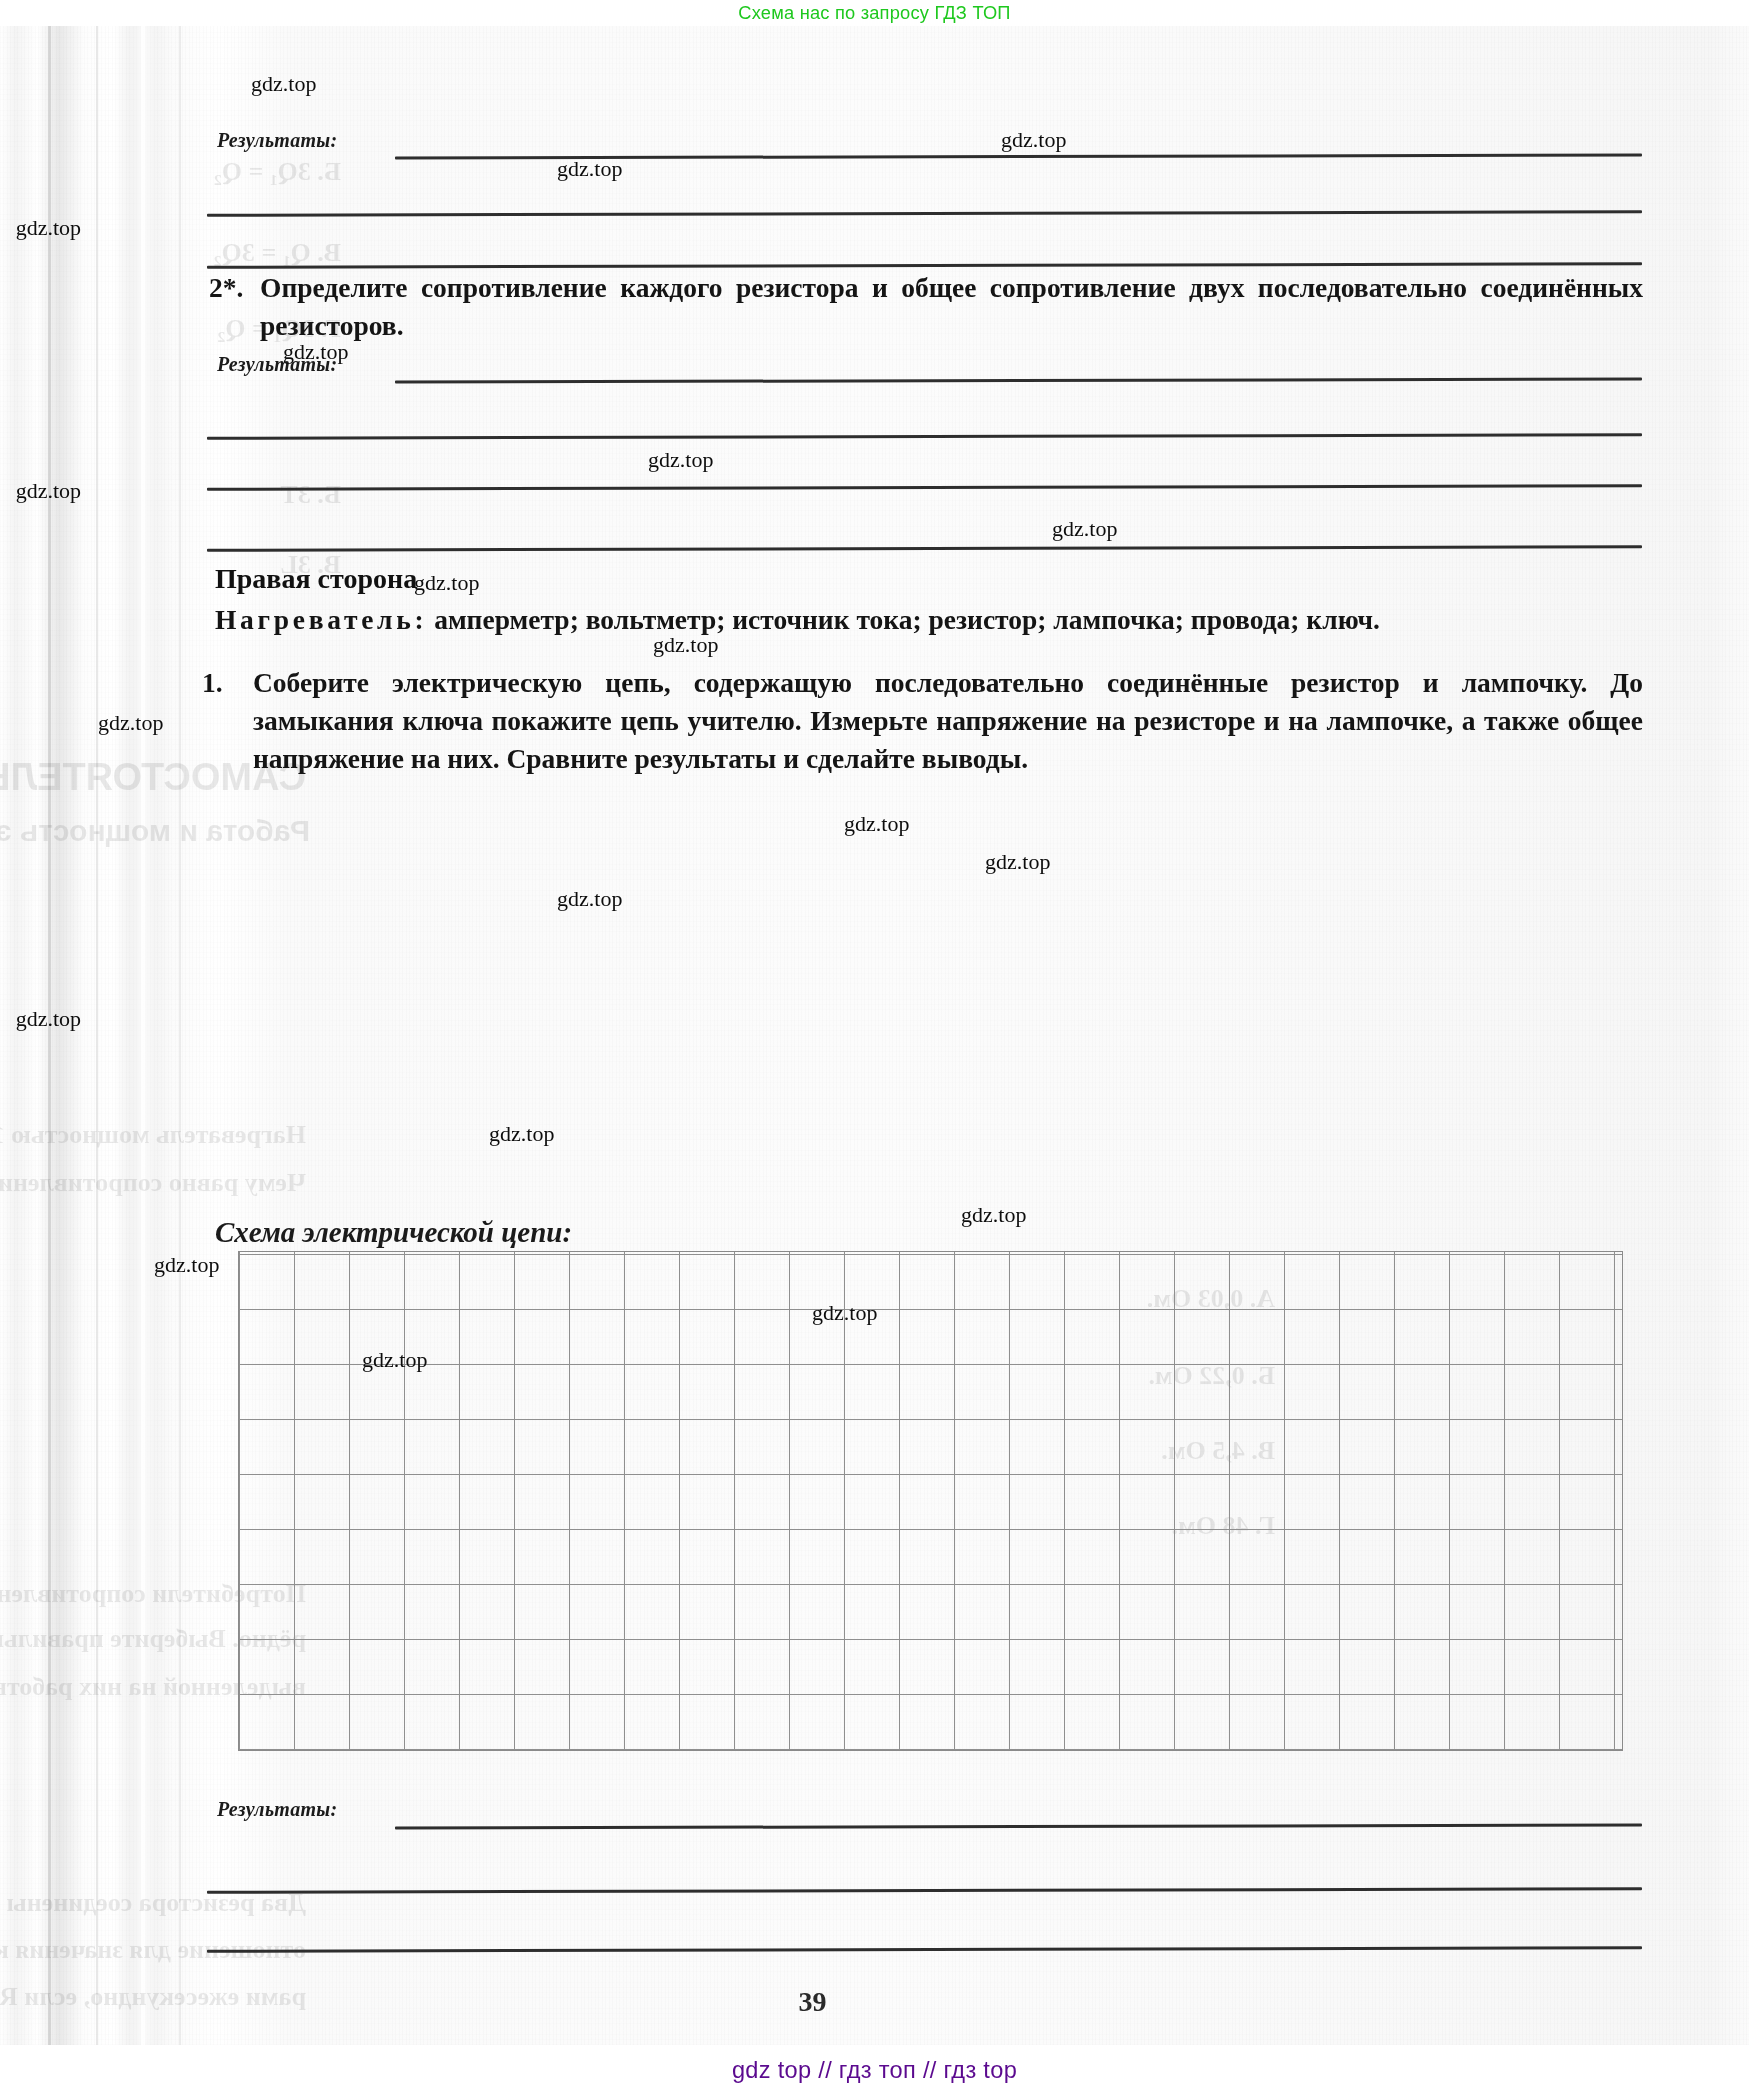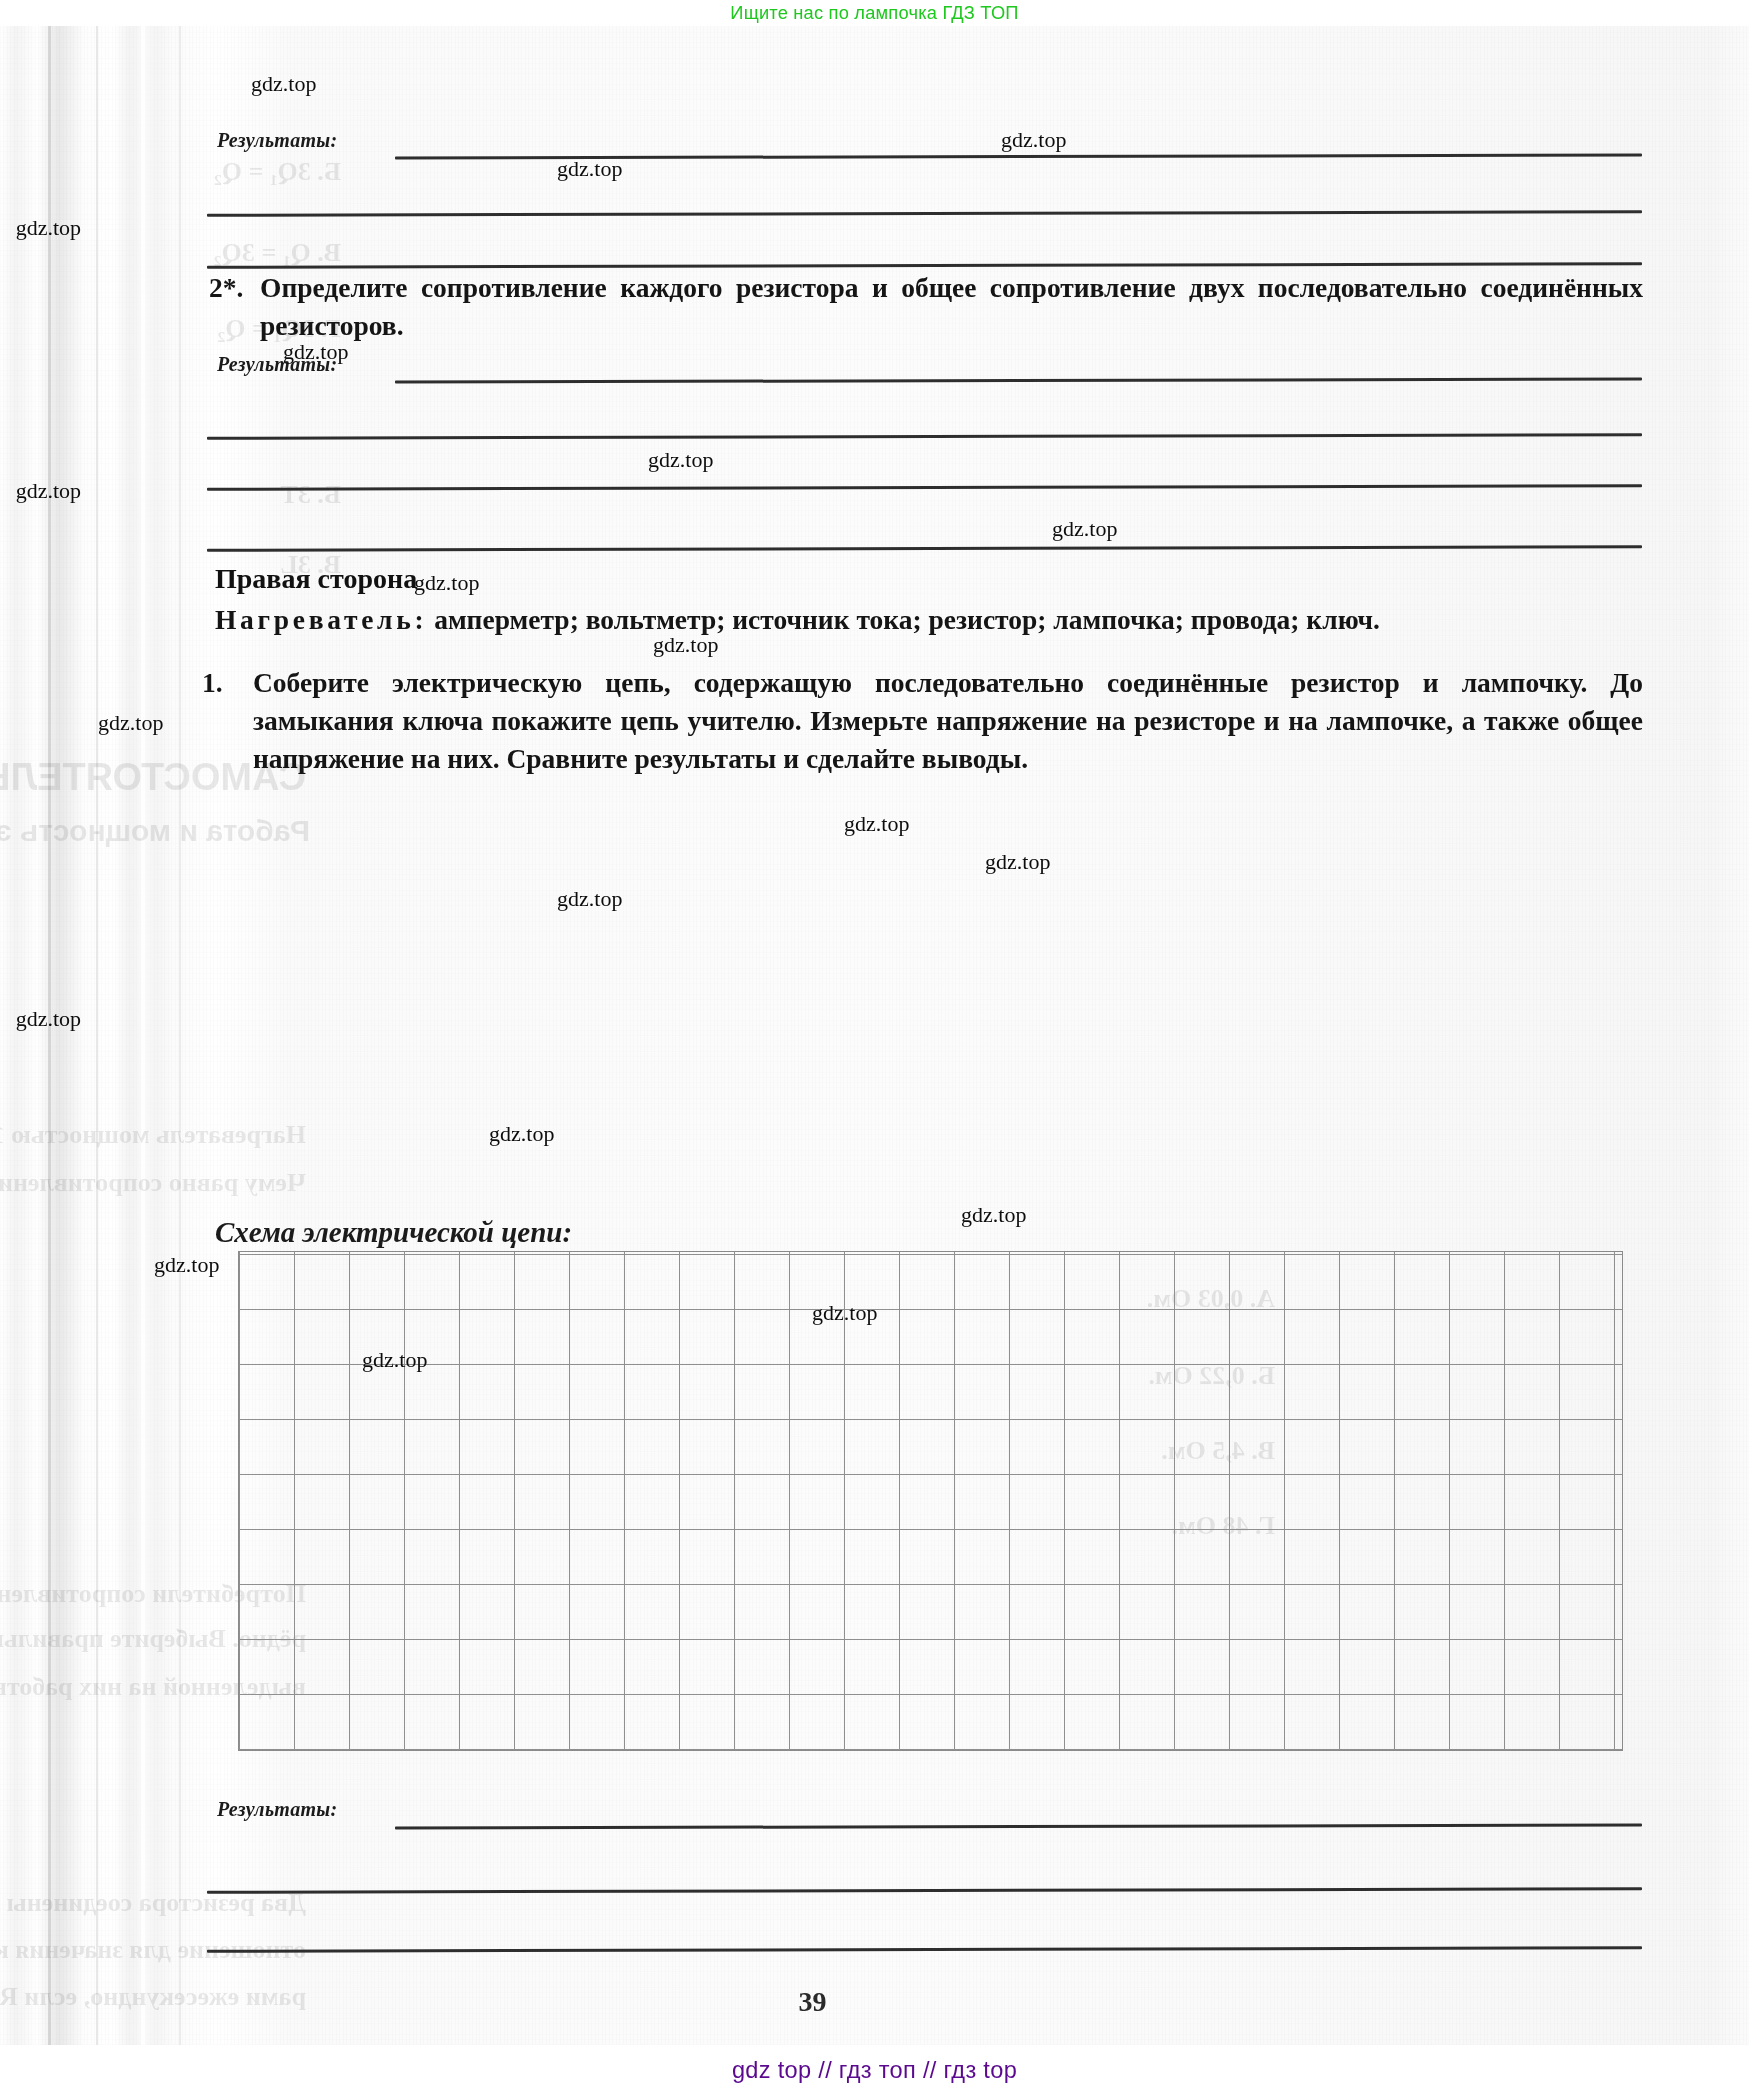--- a/index.html
+++ b/index.html
@@ -215,21 +215,21 @@
     font-size: 23.6px;
     color: #5b0a8f;
     letter-spacing: 0.3px;
     white-space: nowrap;
   }
 </style>
 </head>
 <body>
 
 <div id="promo-bar">
-  <span class="promo-text">Ищите нас по лампочка ГДЗ ТОП</span>
+  <span class="promo-text">Схема нас по запросу ГДЗ ТОП</span>
 </div>
 
 <div id="page-sheet">
   <div id="paper-grain"></div>
   <div class="crease" id="crease-a"></div>
   <div class="crease" id="crease-b"></div>
   <div class="crease" id="crease-c"></div>
   <div class="crease" id="crease-d"></div>
 
   <div id="bleed-layer">

